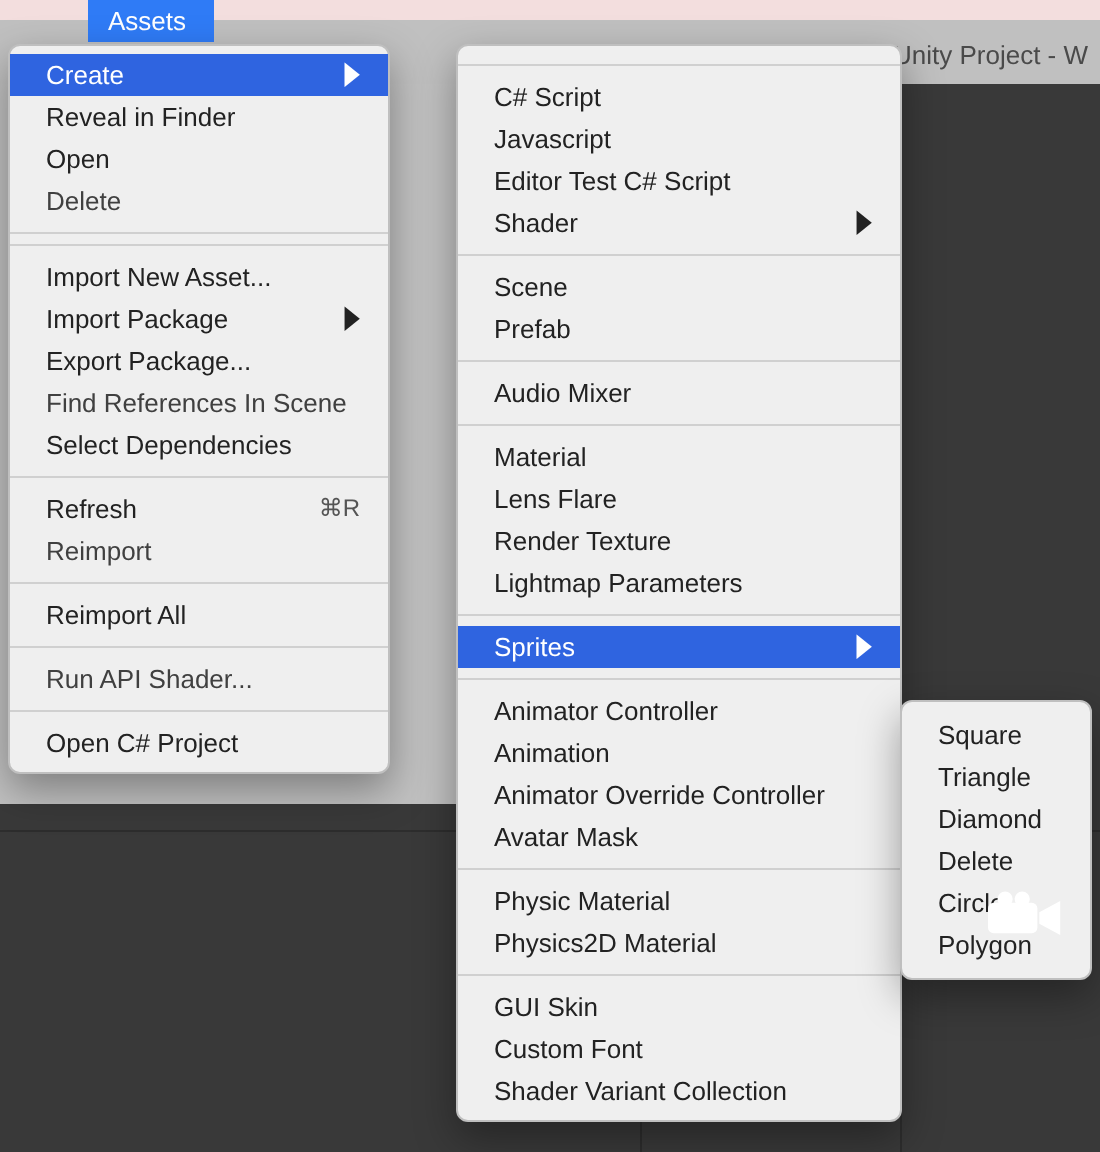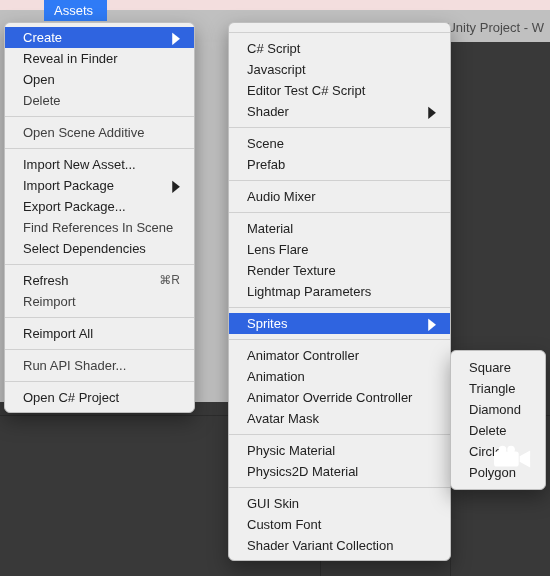--- a/index.html
+++ b/index.html
@@ -79,23 +79,20 @@
     <div class="mi">
       <span>Reveal in Finder</span>
     </div>
     <div class="mi">
       <span>Open</span>
     </div>
     <div class="mi dis">
       <span>Delete</span>
     </div>
     <div class="sep"></div>
-    <div class="mi dis">
-      <span>Open Scene Additive</span>
-    </div>
     <div class="sep"></div>
     <div class="mi">
       <span>Import New Asset...</span>
     </div>
     <div class="mi">
       <span>Import Package</span>
       <span class="arrow">▶</span>
     </div>
     <div class="mi">
       <span>Export Package...</span>

